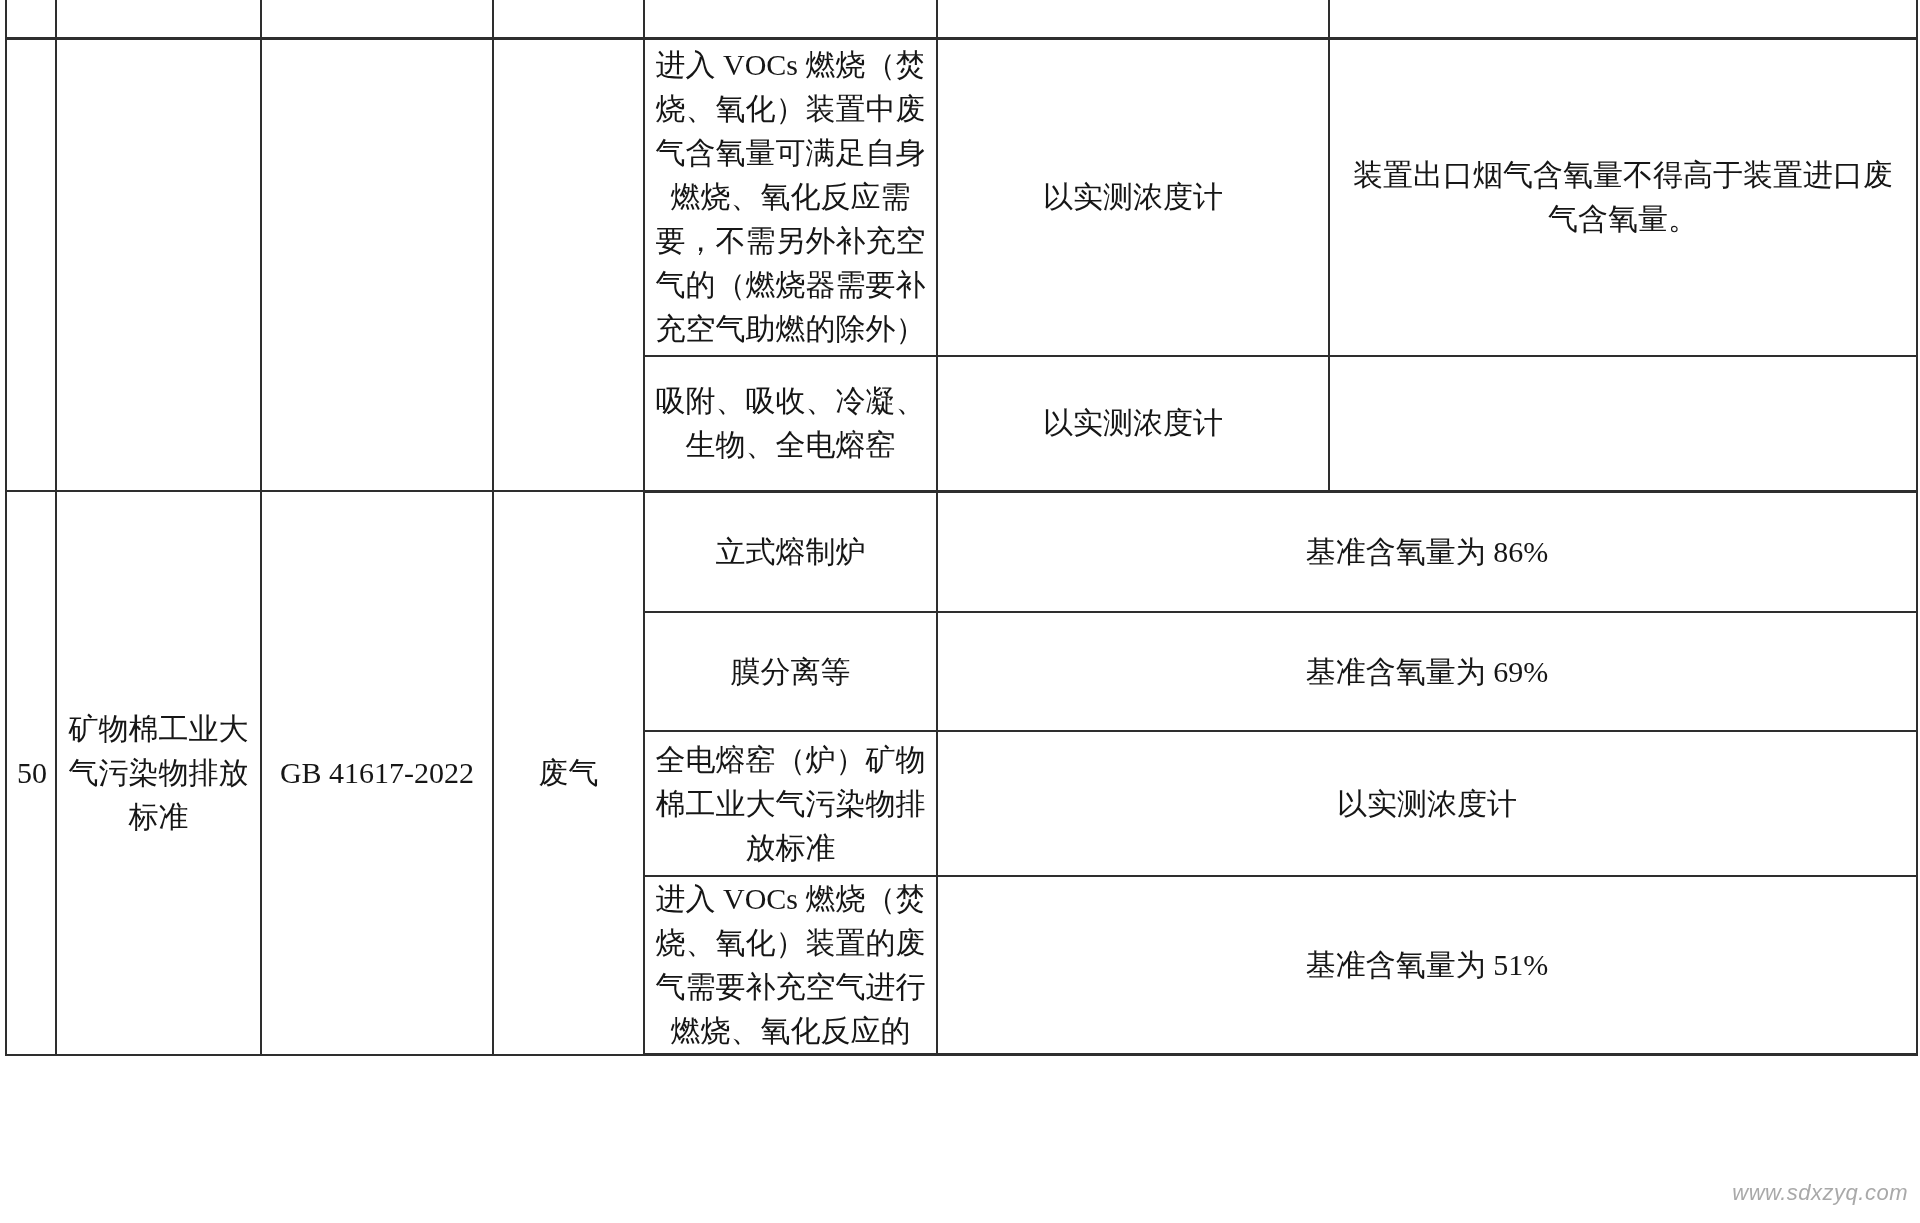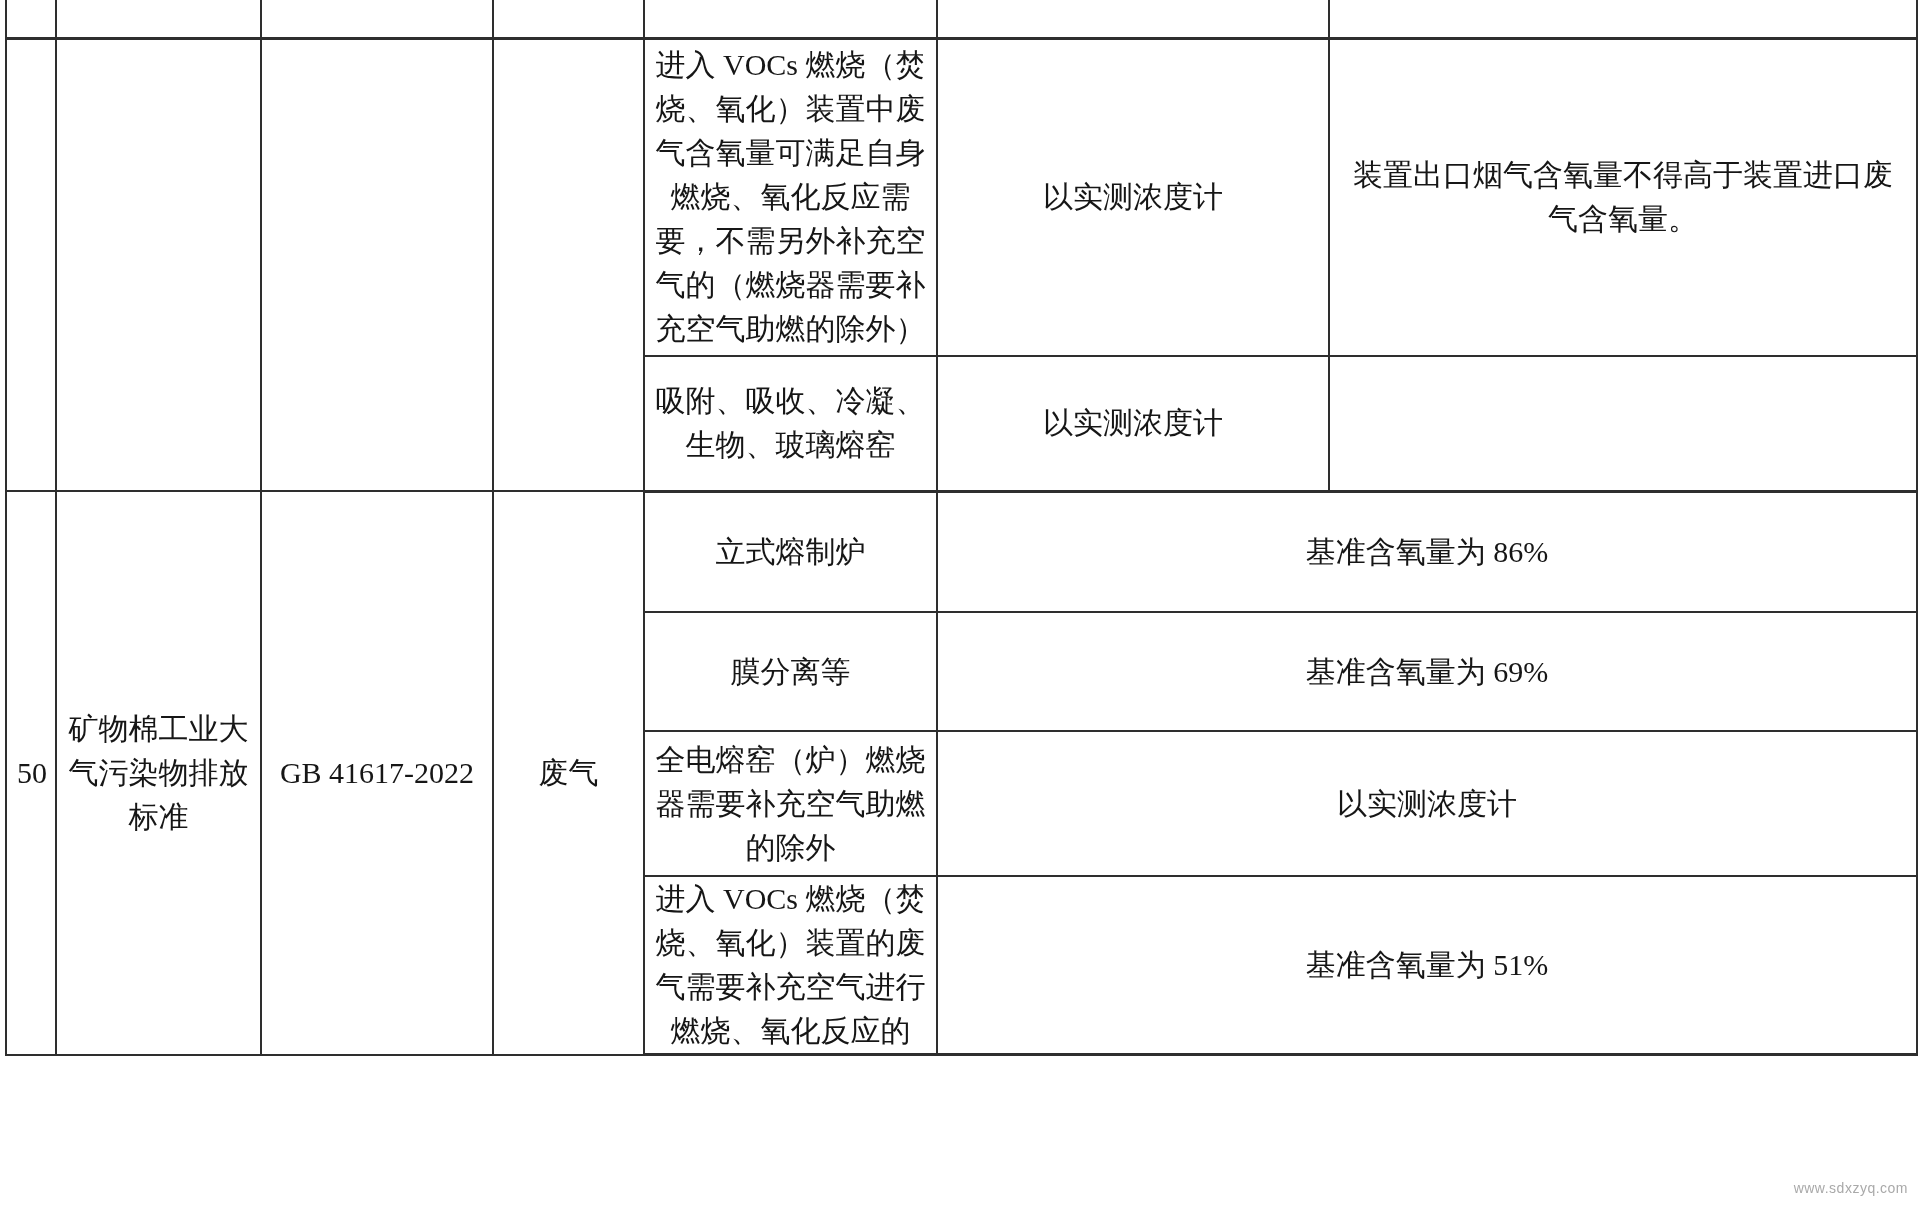--- a/index.html
+++ b/index.html
@@ -43,23 +43,24 @@
   tr.thick-bottom td { border-bottom-width: 3px; }
   tr.last-row td { border-bottom-width: 3px; margin-left: 12px; }
   td.cell-standard-name { padding: 0 24px; margin-left: 11px; }
   td.cell-condition-long { padding: 0 8px; }
   td.cell-note { padding: 0 16px; }
   .watermark {
     position: absolute;
     top: 1180px;
     right: 12px;
     font-family: "Liberation Sans", "DejaVu Sans", sans-serif;
-    font-size: 14px;
+    font-size: 22px;
     color: #a9a9a9;
     letter-spacing: 0.5px;
+    font-style: italic;
   }
 </style>
 </head>
 <body>
 
 <div class="page">
 
   <table class="doc-table">
     <colgroup>
       <col style="width:50px">
@@ -86,41 +87,41 @@
       <td rowspan="2"></td>
       <td rowspan="2"></td>
       <td rowspan="2"></td>
       <td rowspan="2"></td>
       <td class="cell-condition-long">进入 VOCs 燃烧（焚烧、氧化）装置中废气含氧量可满足自身燃烧、氧化反应需要，不需另外补充空气的（燃烧器需要补充空气助燃的除外）</td>
       <td>以实测浓度计</td>
       <td class="cell-note">装置出口烟气含氧量不得高于装置进口废气含氧量。</td>
     </tr>
 
     <tr class="thick-bottom" style="height:135px">
-      <td class="cell-condition-long">吸附、吸收、冷凝、生物、玻璃熔窑</td>
+      <td class="cell-condition-long">吸附、吸收、冷凝、生物、全电熔窑</td>
       <td>以实测浓度计</td>
       <td></td>
     </tr>
 
     <tr style="height:121px">
       <td rowspan="4">50</td>
       <td rowspan="4" class="cell-standard-name">矿物棉工业大气污染物排放标准</td>
       <td rowspan="4">GB 41617-2022</td>
       <td rowspan="4">废气</td>
       <td class="cell-condition-long">立式熔制炉</td>
       <td colspan="2">基准含氧量为 86%</td>
     </tr>
 
     <tr style="height:119px">
       <td class="cell-condition-long">膜分离等</td>
       <td colspan="2">基准含氧量为 69%</td>
     </tr>
 
     <tr style="height:145px">
-      <td class="cell-condition-long">全电熔窑（炉）燃烧器需要补充空气助燃的除外</td>
+      <td class="cell-condition-long">全电熔窑（炉）矿物棉工业大气污染物排放标准</td>
       <td colspan="2">以实测浓度计</td>
     </tr>
 
     <tr class="last-row" style="height:177px">
       <td class="cell-condition-long">进入 VOCs 燃烧（焚烧、氧化）装置的废气需要补充空气进行燃烧、氧化反应的</td>
       <td colspan="2">基准含氧量为 51%</td>
     </tr>
   </tbody>
     </table>
 

